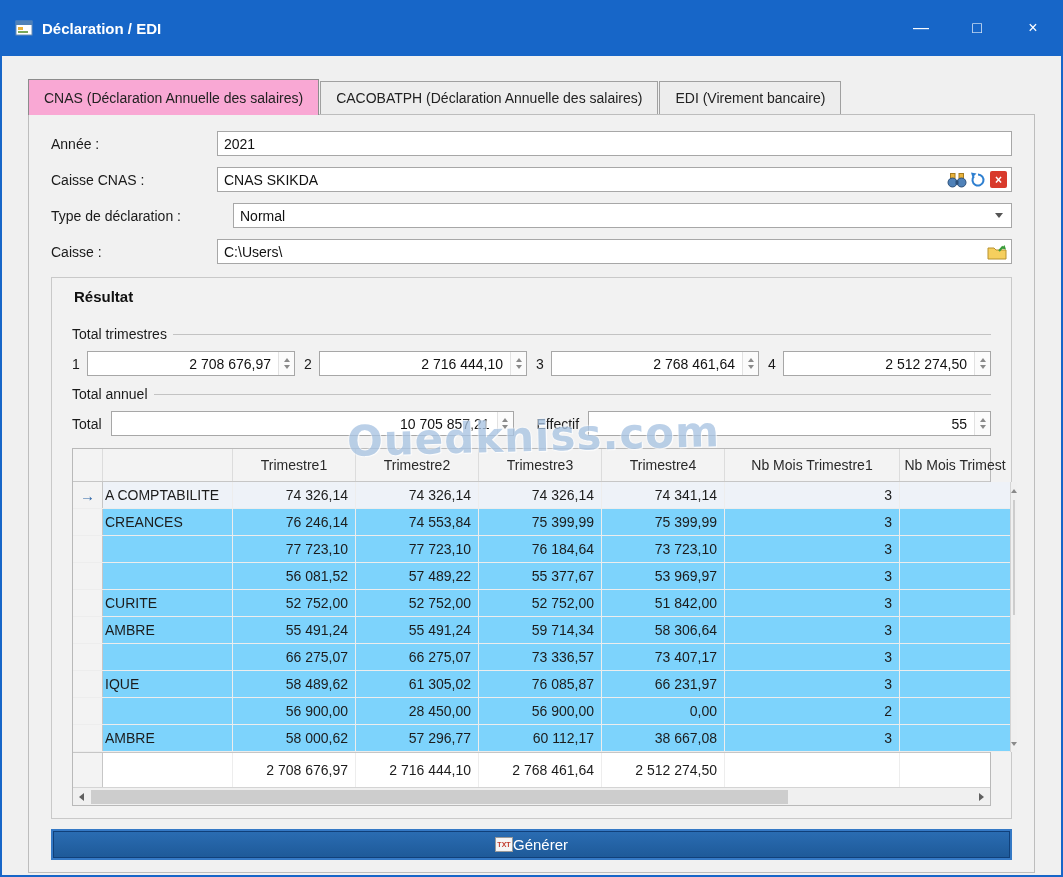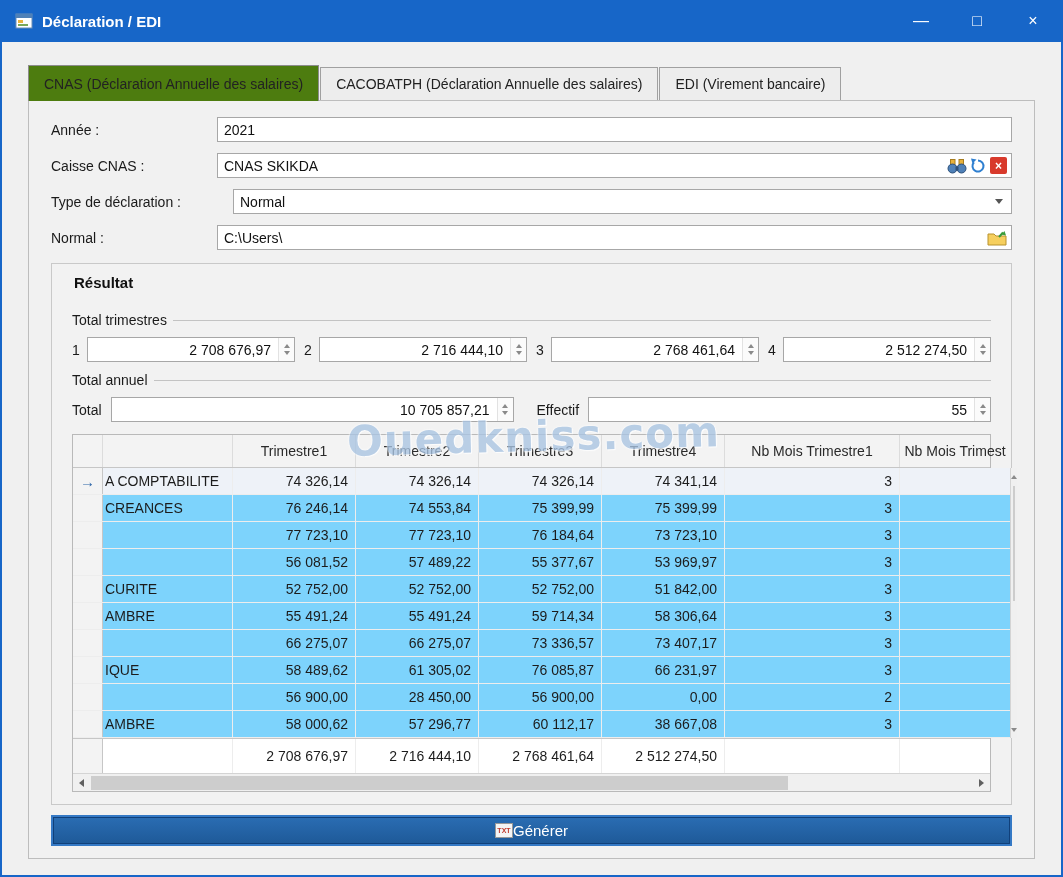--- a/index.html
+++ b/index.html
@@ -1,24 +1,24 @@
 <!DOCTYPE html>
 <html><head>
 <meta charset="utf-8">
 <style>
   *{box-sizing:border-box;margin:0;padding:0;}
   body{font-family:"Liberation Sans","DejaVu Sans",sans-serif;width:1063px;height:877px;background:#c9c9c9;}
   .window{width:1063px;height:877px;background:#f0f0f0;border:2px solid #1766c8;border-top:none;position:relative;overflow:hidden;}
-  .titlebar{height:42px;background:#1766c8;display:flex;align-items:center;padding-left:10px;}
+  .titlebar{height:56px;background:#1766c8;display:flex;align-items:center;padding-left:10px;}
   .title{color:#fff;font-weight:bold;font-size:15px;margin-left:9px;}
   .win-buttons{margin-left:auto;display:flex;height:100%;}
   .win-btn{width:56px;height:100%;display:flex;align-items:center;justify-content:center;color:#fff;font-size:16px;cursor:pointer;}
   .tabstrip{display:flex;align-items:flex-end;margin:22px 26px 0;position:relative;z-index:2;}
   .tab{font-size:14px;color:#222;background:#ededed;border:1px solid #a0a0a0;border-bottom:none;padding:8px 15px;margin-right:1px;cursor:pointer;white-space:nowrap;}
-  .tab.active{background:#4d7c0f;padding:10px 15px 9px;position:relative;top:1px;border-color:#8c8c8c;}
+  .tab.active{background:#f9a8d4;padding:10px 15px 9px;position:relative;top:1px;border-color:#8c8c8c;}
   .tabpage{margin:0 26px;border:1px solid #bdbdbd;background:#f1f1f1;padding:16px 22px 14px;position:relative;z-index:1;}
   .form-grid{display:grid;grid-template-columns:166px 1fr;row-gap:11px;align-items:center;}
   .flabel{font-size:14px;color:#1a1a1a;}
   .ffield{height:25px;background:#fff;border:1px solid #a7a7a7;display:flex;align-items:center;padding:0 4px 0 6px;}
   .ftext{border:0;outline:0;flex:1;height:100%;font-size:14px;font-family:inherit;background:transparent;color:#111;}
   .icon-btn{display:flex;align-items:center;justify-content:center;margin-left:3px;cursor:pointer;}
   .clear-btn{width:17px;height:17px;background:#d83a2c;color:#fff;font-weight:bold;font-size:12px;line-height:1;display:flex;align-items:center;justify-content:center;border-radius:2px;margin-left:4px;cursor:pointer;}
   .combo{cursor:pointer;margin-left:16px;}
   .combo-value{flex:1;font-size:14px;color:#111;}
   .combo-arrow{width:0;height:0;border-left:4px solid transparent;border-right:4px solid transparent;border-top:5px solid #555;margin-right:4px;}
@@ -124,21 +124,21 @@
         </span>
         <span class="clear-btn">×</span>
       </div>
 
       <div class="flabel">Type de déclaration :</div>
       <div class="ffield combo">
         <span class="combo-value">Normal</span>
         <span class="combo-arrow"></span>
       </div>
 
-      <div class="flabel">Normal :</div>
+      <div class="flabel">Caisse :</div>
       <div class="ffield">
         <input class="ftext" value="C:\Users\" style="">
         <span class="icon-btn">
           <svg width="20" height="16" viewBox="0 0 20 16">
             <path d="M1 4h6l2 2h10v9H1z" fill="#f6cf5e" stroke="#b8922e"></path>
             <path d="M12 7l4-4.5" stroke="#3a9c3a" stroke-width="2" fill="none"></path>
             <polygon points="17.5,1 19,5.5 14.5,4.5" fill="#3a9c3a"></polygon>
           </svg>
         </span>
       </div>

